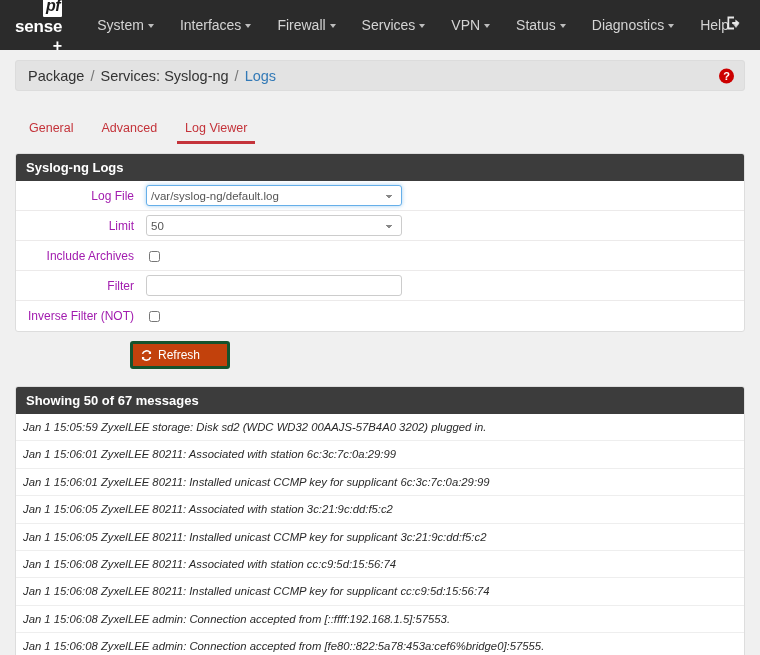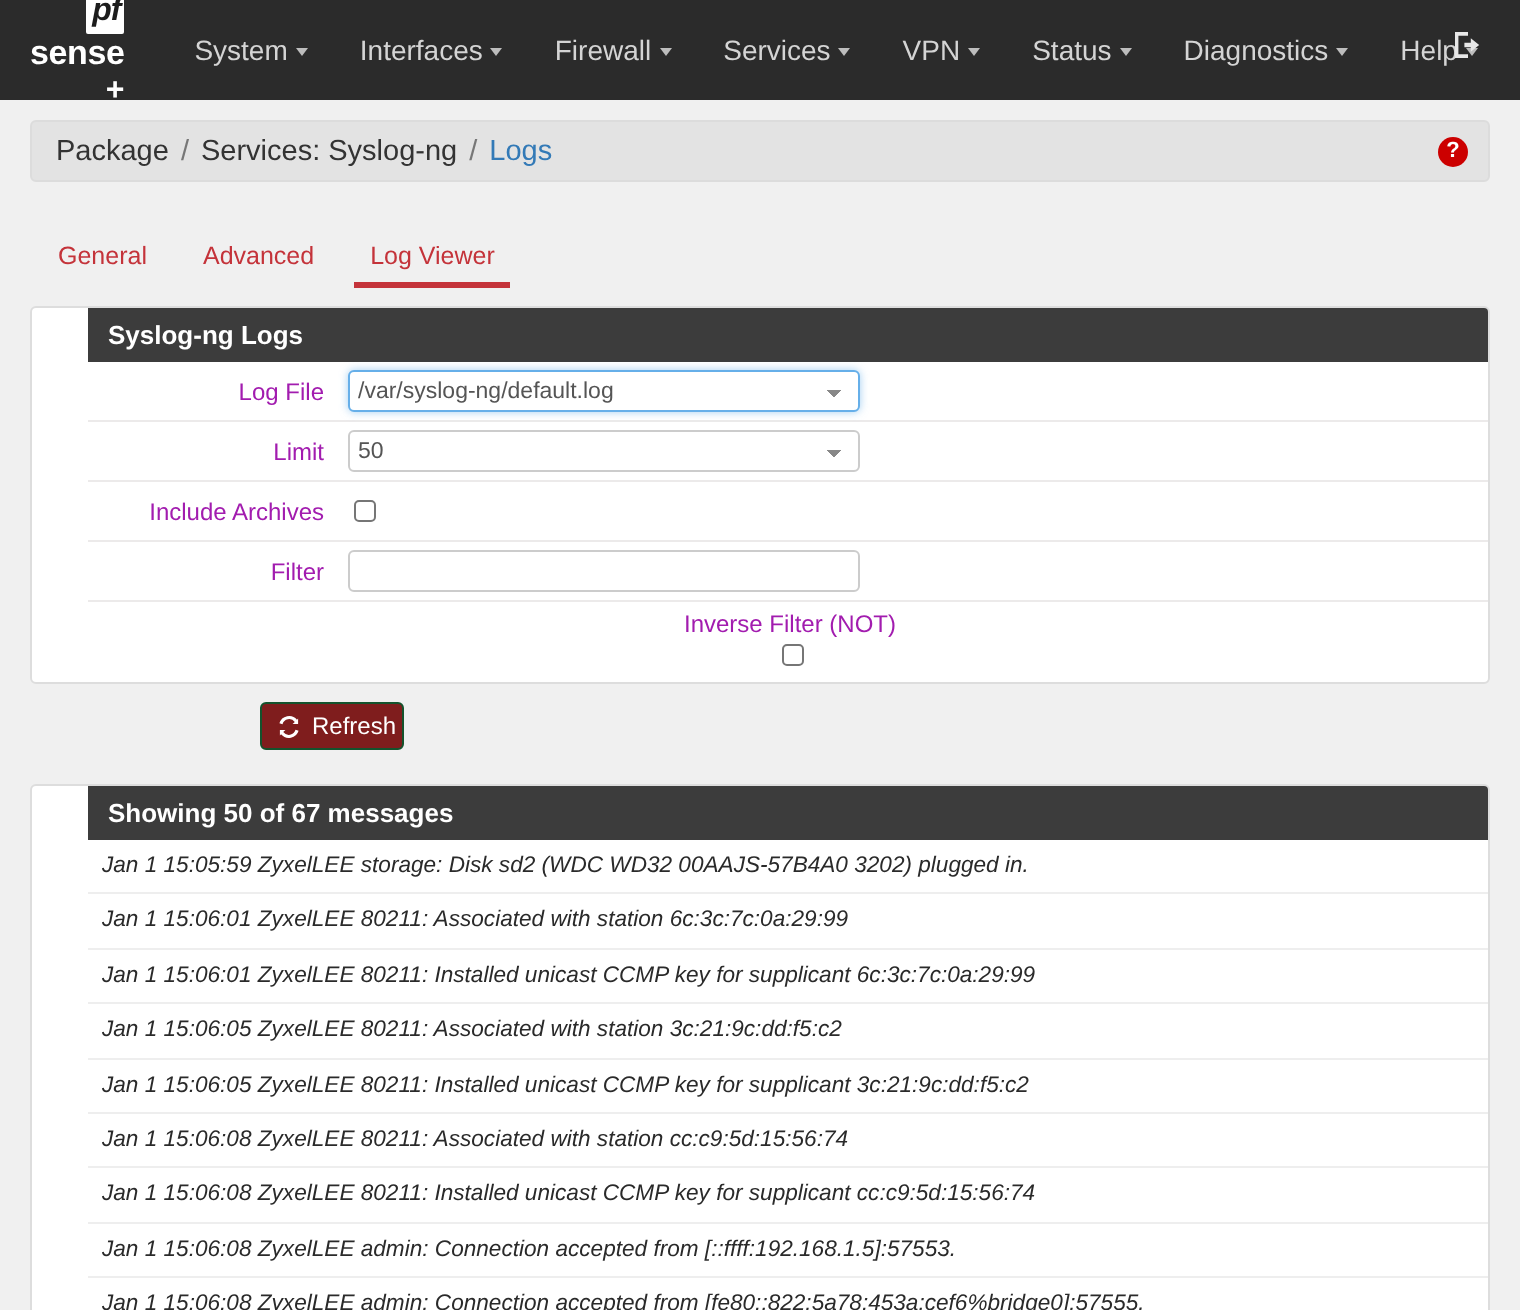--- a/index.html
+++ b/index.html
@@ -133,39 +133,38 @@
     background: #c4333a;
   }
 
   
   .panel-wrap { padding: 9px 15px 0 15px; }
   .panel {
     border: 1px solid #ddd;
     border-radius: 3px;
     background: #fff;
     overflow: hidden;
-    padding-left: 28px;
   }
   .panel-heading {
     background: #3c3c3c;
     color: #fff;
     font-size: 13px;
     font-weight: bold;
     padding: 6px 10px;
   }
 
   
   .form-row {
     display: flex;
     align-items: center;
     border-bottom: 1px solid #eceaea;
     min-height: 30px;
     padding: 4px 0;
   }
-  .form-row:last-child { border-bottom: none; flex-direction: column; }
+  .form-row:last-child { border-bottom: none; }
   .form-label {
     width: 128px;
     text-align: right;
     font-size: 12px;
     font-weight: normal;
     color: #a21caf;
     padding-right: 10px;
     flex: none;
   }
   .form-control-area { flex: 1; padding-left: 2px; }
@@ -202,27 +201,27 @@
     width: 11px; height: 11px;
     margin: 0 0 0 3px;
     vertical-align: middle;
   }
 
   .btn-row { padding: 9px 0 10px 130px; background: #fff; }
   .btn-refresh {
     display: inline-flex;
     align-items: center;
     gap: 5px;
-    background: #7f1d1d;
-    border: 1px solid #14532d;
+    background: #c2410c;
+    border: 3px solid #14532d;
     border-radius: 3px;
     color: #fff;
     font-size: 12px;
     font-family: "Liberation Sans", sans-serif;
-    padding: 4px 3px 4px 7px;
+    padding: 4px 27px 4px 7px;
     cursor: pointer;
   }
 
   
   .logs-wrap { padding: 7px 15px 0 15px; }
   .log-row {
     font-size: 11.3px;
     color: #2a2a2a;
     padding: 5px 7px;
     border-bottom: 1px solid #eeeeee;

